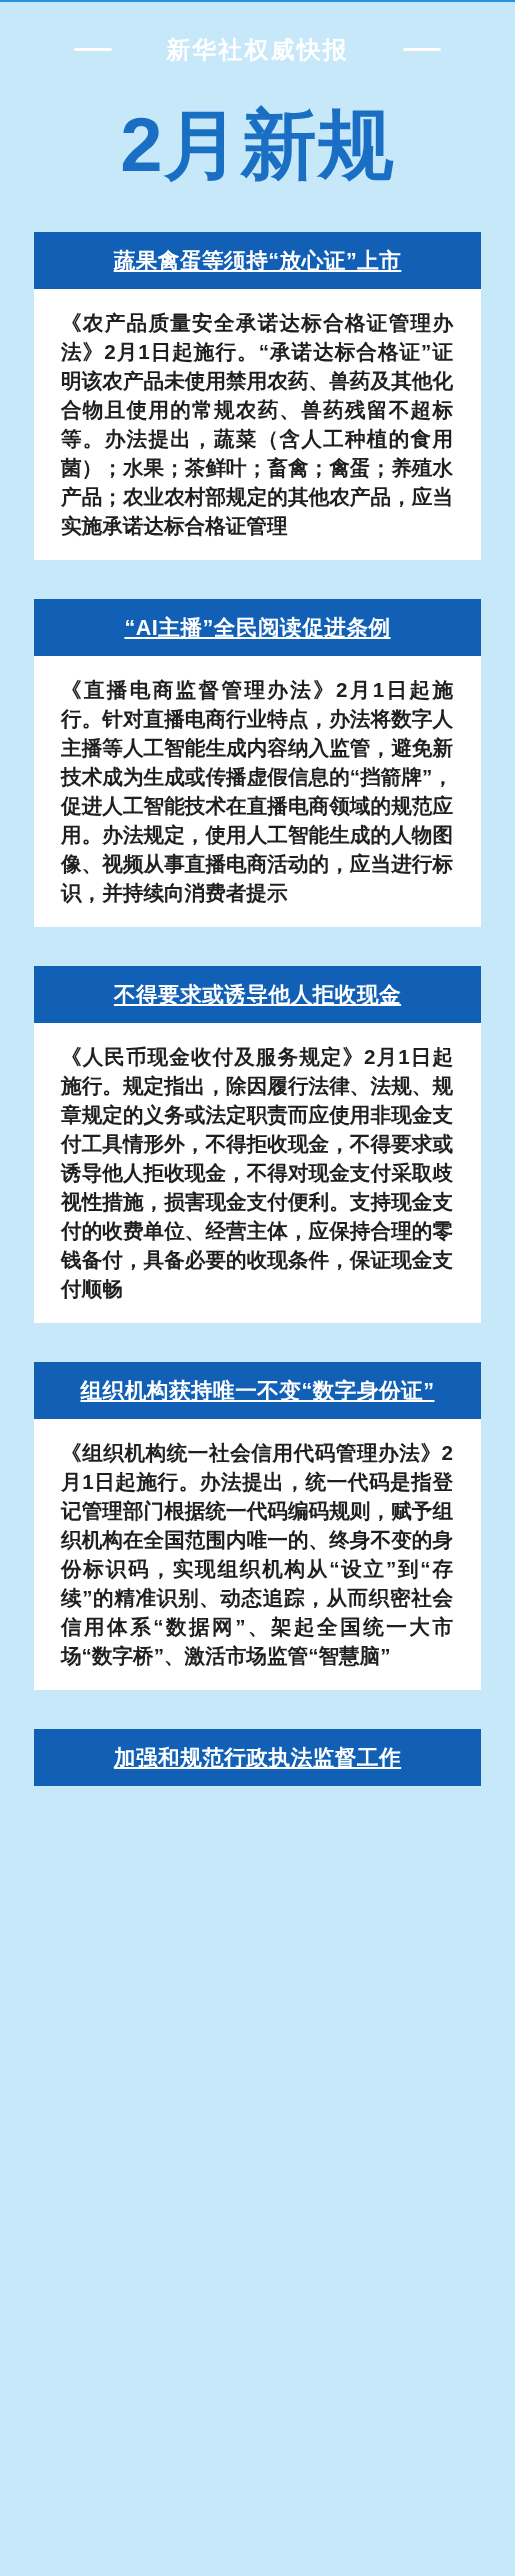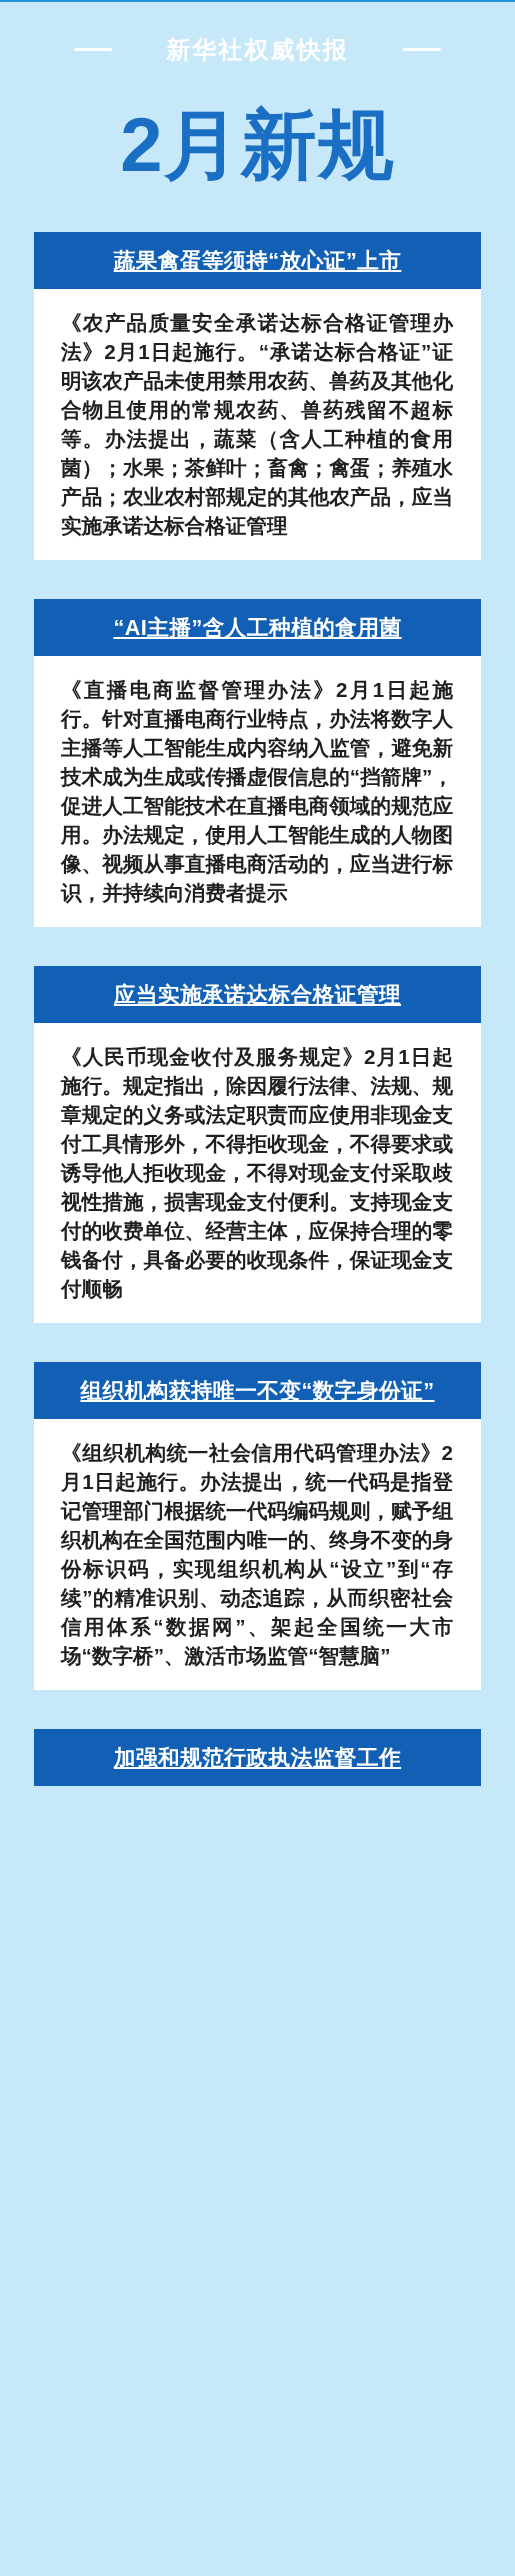--- a/index.html
+++ b/index.html
@@ -56,30 +56,30 @@
   <div class="section-bar">
     <span>蔬果禽蛋等须持“放心证”上市</span>
   </div>
   <div class="section-card">
     <p>《农产品质量安全承诺达标合格证管理办法》2月1日起施行。“承诺达标合格证”证明该农产品未使用禁用农药、兽药及其他化合物且使用的常规农药、兽药残留不超标等。办法提出，蔬菜（含人工种植的食用菌）；水果；茶鲜叶；畜禽；禽蛋；养殖水产品；农业农村部规定的其他农产品，应当实施承诺达标合格证管理</p>
   </div>
 </div>
 
 <div class="section">
   <div class="section-bar">
-    <span>“AI主播”含人工种植的食用菌</span>
+    <span>“AI主播”全民阅读促进条例</span>
   </div>
   <div class="section-card">
     <p>《直播电商监督管理办法》2月1日起施行。针对直播电商行业特点，办法将数字人主播等人工智能生成内容纳入监管，避免新技术成为生成或传播虚假信息的“挡箭牌”，促进人工智能技术在直播电商领域的规范应用。办法规定，使用人工智能生成的人物图像、视频从事直播电商活动的，应当进行标识，并持续向消费者提示</p>
   </div>
 </div>
 
 <div class="section">
   <div class="section-bar">
-    <span>应当实施承诺达标合格证管理</span>
+    <span>不得要求或诱导他人拒收现金</span>
   </div>
   <div class="section-card">
     <p>《人民币现金收付及服务规定》2月1日起施行。规定指出，除因履行法律、法规、规章规定的义务或法定职责而应使用非现金支付工具情形外，不得拒收现金，不得要求或诱导他人拒收现金，不得对现金支付采取歧视性措施，损害现金支付便利。支持现金支付的收费单位、经营主体，应保持合理的零钱备付，具备必要的收现条件，保证现金支付顺畅</p>
   </div>
 </div>
 
 <div class="section">
 </div>
 
 <div class="section">

